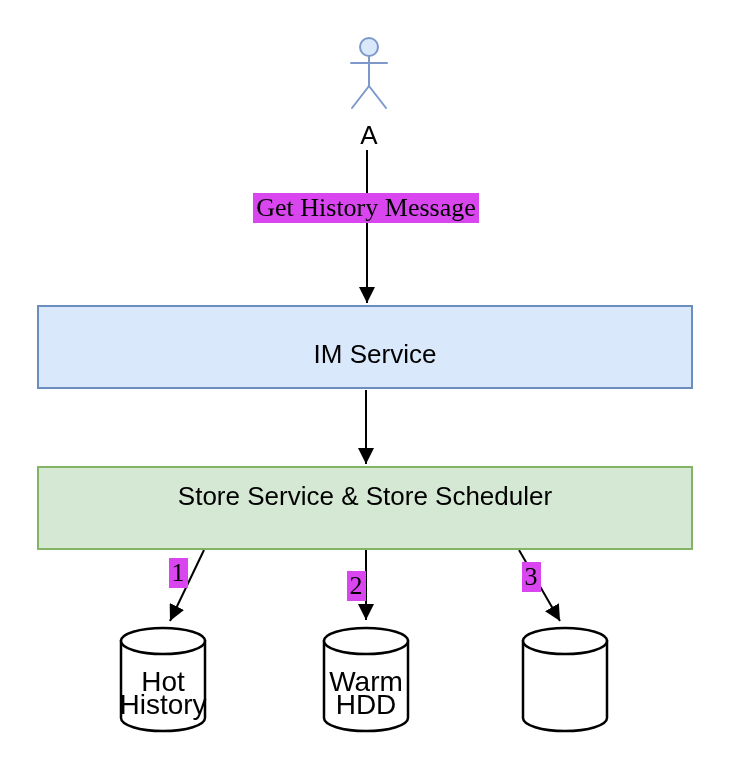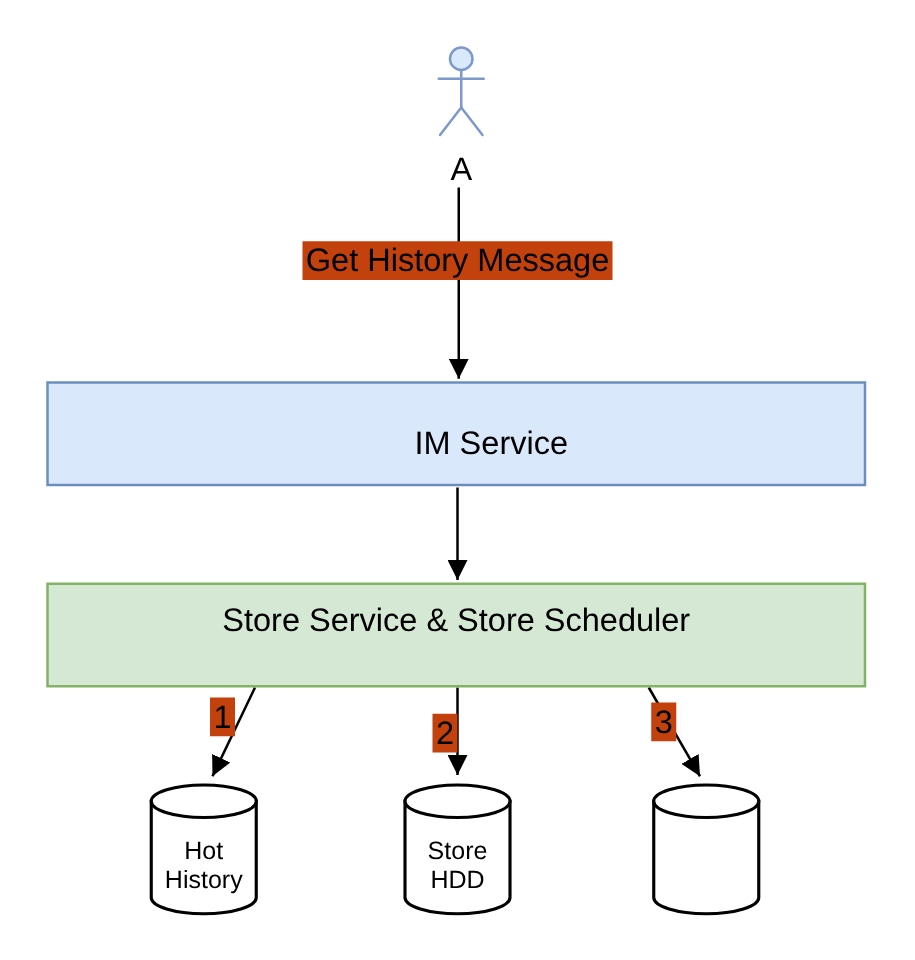--- a/index.html
+++ b/index.html
@@ -17,22 +17,22 @@
   .node-rect-im{stroke:#6c8ebf;}
   .node-rect-store{stroke:#82b366;}
   .cyl{fill:#ffffff;stroke:#000000;stroke-width:2.5;}
   .actor{stroke:#7d99cc;stroke-width:2;fill:none;stroke-linecap:round;}
   .lbl{
     position:absolute;
     display:flex;align-items:center;justify-content:center;
     text-align:center;white-space:nowrap;
   }
   .f-big{font-size:26px;}
-  .f-small{font-size:20px;line-height:23px;}
-  .bgwhite{background:#c2410c;padding:0 3px;}
+  .f-small{font-size:28px;line-height:23px;}
+  .bgwhite{background:#d946ef;padding:0 3px;font-family:Liberation Serif, serif;}
   .stack{flex-direction:column;}
 </style>
 </head>
 <body>
 
 <div id="canvas">
 
   <svg id="shapes" width="732" height="768" viewBox="0 0 732 768">
     <defs>
       <marker id="arrow" viewBox="0 0 10 10" refX="10" refY="5" markerWidth="16" markerHeight="16" orient="auto" markerUnits="userSpaceOnUse">
@@ -72,21 +72,21 @@
   </svg>
 
   <div class="lbl f-big" style="left:329px;top:120px;width:80px;height:30px;">
     <span>A</span>
   </div>
 
   <div class="lbl f-big" style="left:216px;top:192px;width:300px;height:32px;">
     <span class="bgwhite">Get History Message</span>
   </div>
 
-  <div class="lbl f-big" style="left:46px;top:306px;width:654px;height:96px;padding-left:20px;">
+  <div class="lbl f-big" style="left:28px;top:306px;width:654px;height:96px;padding-left:20px;">
     <span>IM Service</span>
   </div>
 
   <div class="lbl f-big" style="left:38px;top:467px;width:654px;height:58px;">
     <span>Store Service &amp; Store Scheduler</span>
   </div>
 
   <div class="lbl f-big" style="left:158px;top:558px;width:40px;height:30px;">
     <span class="bgwhite">1</span>
   </div>
@@ -98,18 +98,18 @@
   <div class="lbl f-big" style="left:511px;top:562px;width:40px;height:30px;">
     <span class="bgwhite">3</span>
   </div>
 
   <div class="lbl f-small stack" style="left:113px;top:669px;width:100px;height:48px;">
     <div>Hot</div>
     <div>History</div>
   </div>
 
   <div class="lbl f-small stack" style="left:316px;top:669px;width:100px;height:48px;">
-    <div>Store</div>
+    <div>Warm</div>
     <div>HDD</div>
   </div>
 
 
 </div>
 
 </body></html>

